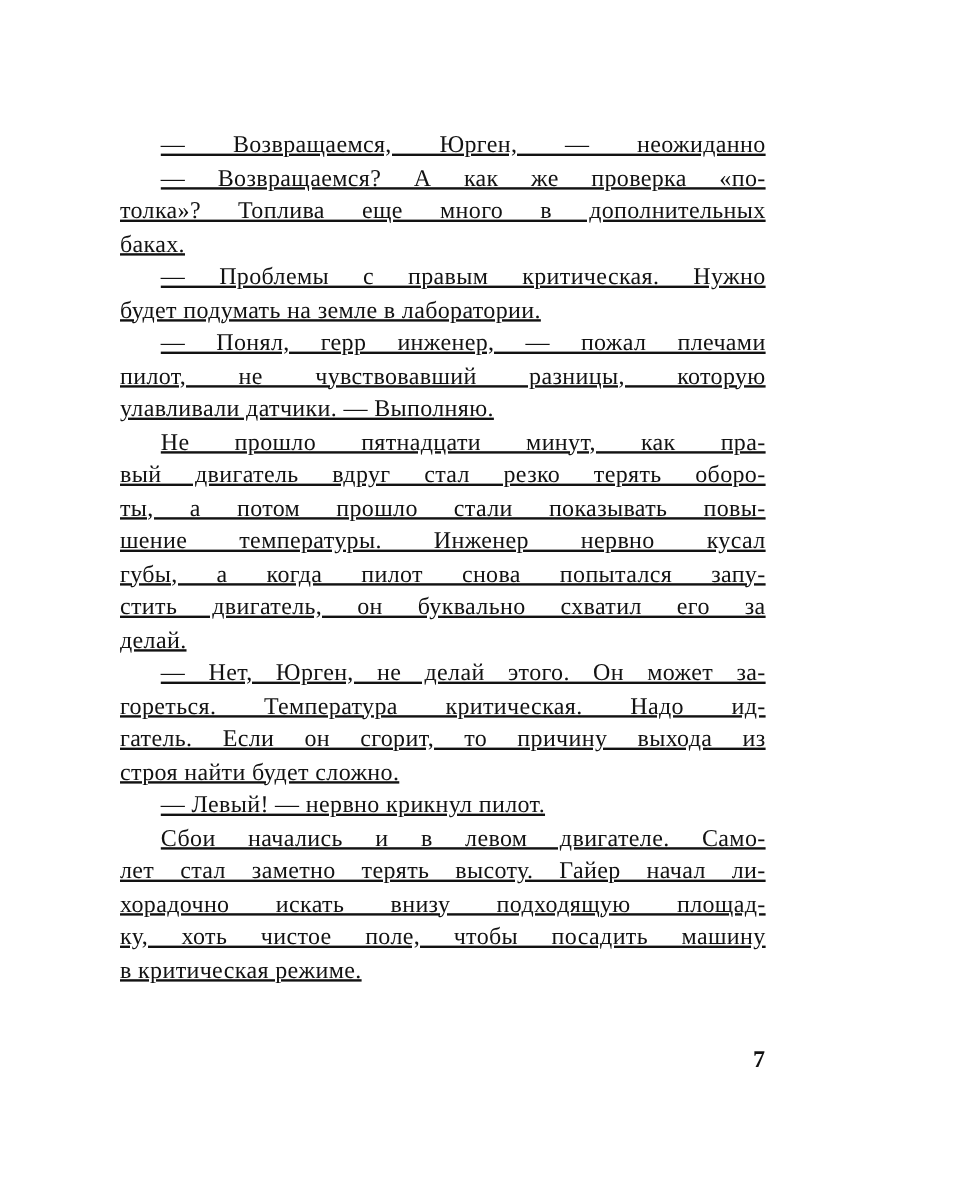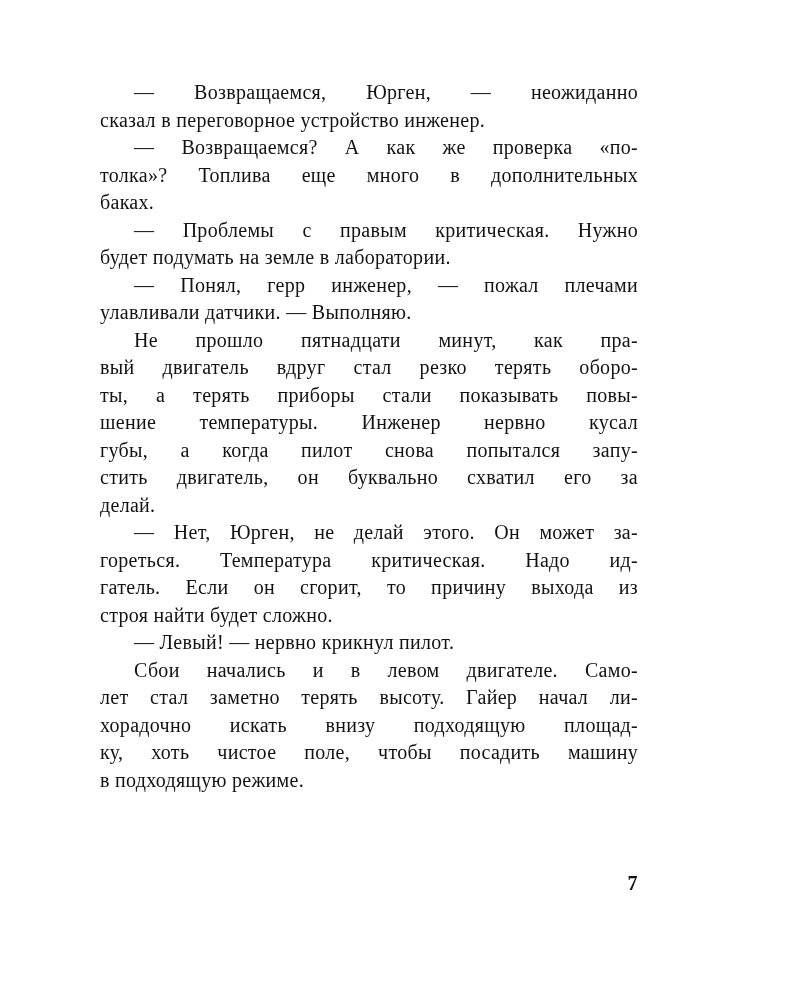--- a/index.html
+++ b/index.html
@@ -12,25 +12,26 @@
     width: 800px;
     height: 1000px;
     background: #ffffff;
     overflow: hidden;
     font-family: "Liberation Serif", serif;
     color: #121212;
   }
   .text-column {
     position: absolute;
     left: 100px;
-    top: 79px;
+    top: 108px;
     width: 538px;
     font-size: 20px;
     line-height: 27.5px;
     letter-spacing: 0.3px;
+    text-decoration: underline;
   }
   .paragraph {
     margin: 0;
     padding: 0;
   }
   .line {
     text-align: justify;
     text-align-last: justify;
     -moz-text-align-last: justify;
     text-justify: inter-word;
@@ -54,55 +55,55 @@
     letter-spacing: 0.5px;
   }
 </style>
 </head>
 <body>
 
 <div class="page">
   <div class="text-column" id="text-column">
       <div class="paragraph">
         <div class="line first">— Возвращаемся, Юрген, — неожиданно</div>
-        <div class="line last">сказал в переговорное устройство инженер.</div>
       </div>
       <div class="paragraph">
         <div class="line first">— Возвращаемся? А как же проверка «по-</div>
         <div class="line">толка»? Топлива еще много в дополнительных</div>
         <div class="line last">баках.</div>
       </div>
       <div class="paragraph">
         <div class="line first">— Проблемы с правым критическая. Нужно</div>
         <div class="line last">будет подумать на земле в лаборатории.</div>
       </div>
       <div class="paragraph">
         <div class="line first">— Понял, герр инженер, — пожал плечами</div>
+        <div class="line">пилот, не чувствовавший разницы, которую</div>
         <div class="line last">улавливали датчики. — Выполняю.</div>
       </div>
       <div class="paragraph">
         <div class="line first">Не прошло пятнадцати минут, как пра-</div>
         <div class="line">вый двигатель вдруг стал резко терять оборо-</div>
-        <div class="line">ты, а терять приборы стали показывать повы-</div>
+        <div class="line">ты, а потом прошло стали показывать повы-</div>
         <div class="line">шение температуры. Инженер нервно кусал</div>
         <div class="line">губы, а когда пилот снова попытался запу-</div>
         <div class="line">стить двигатель, он буквально схватил его за</div>
         <div class="line last">делай.</div>
       </div>
       <div class="paragraph">
         <div class="line first">— Нет, Юрген, не делай этого. Он может за-</div>
         <div class="line">гореться. Температура критическая. Надо ид-</div>
         <div class="line">гатель. Если он сгорит, то причину выхода из</div>
         <div class="line last">строя найти будет сложно.</div>
       </div>
       <div class="paragraph">
         <div class="line first last">— Левый! — нервно крикнул пилот.</div>
       </div>
       <div class="paragraph">
         <div class="line first">Сбои начались и в левом двигателе. Само-</div>
         <div class="line">лет стал заметно терять высоту. Гайер начал ли-</div>
         <div class="line">хорадочно искать внизу подходящую площад-</div>
         <div class="line">ку, хоть чистое поле, чтобы посадить машину</div>
-        <div class="line last">в подходящую режиме.</div>
+        <div class="line last">в критическая режиме.</div>
       </div>
     </div>
   <div class="page-number">7</div>
 </div>
 
 </body></html>

